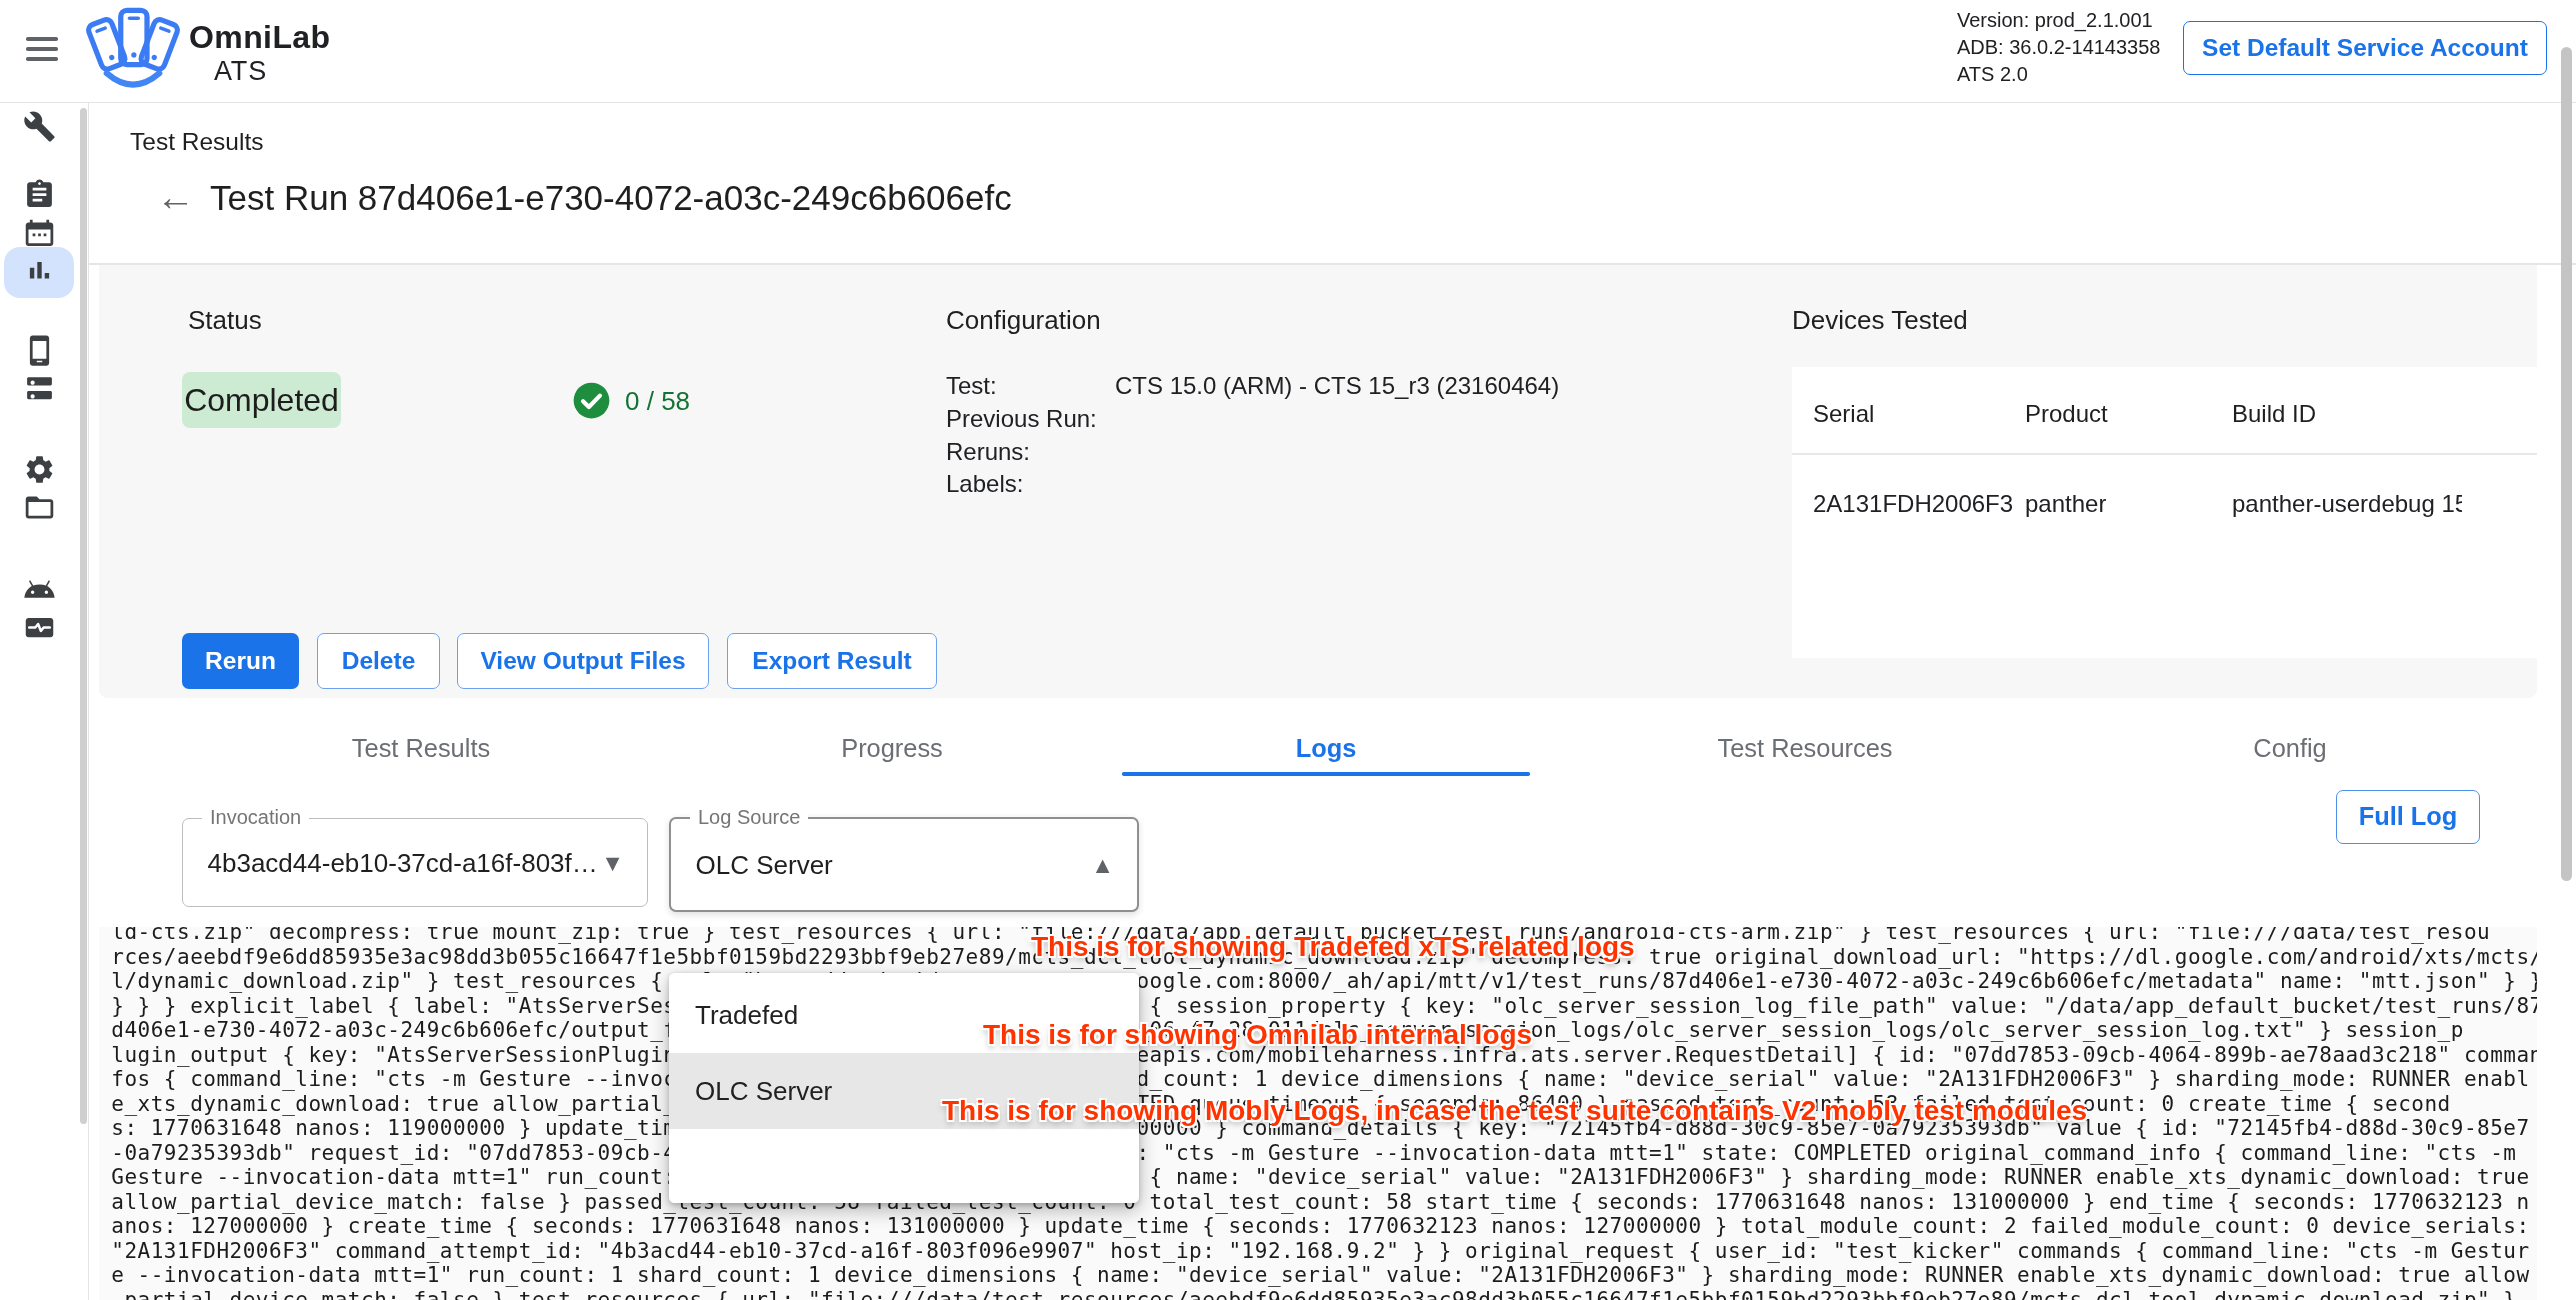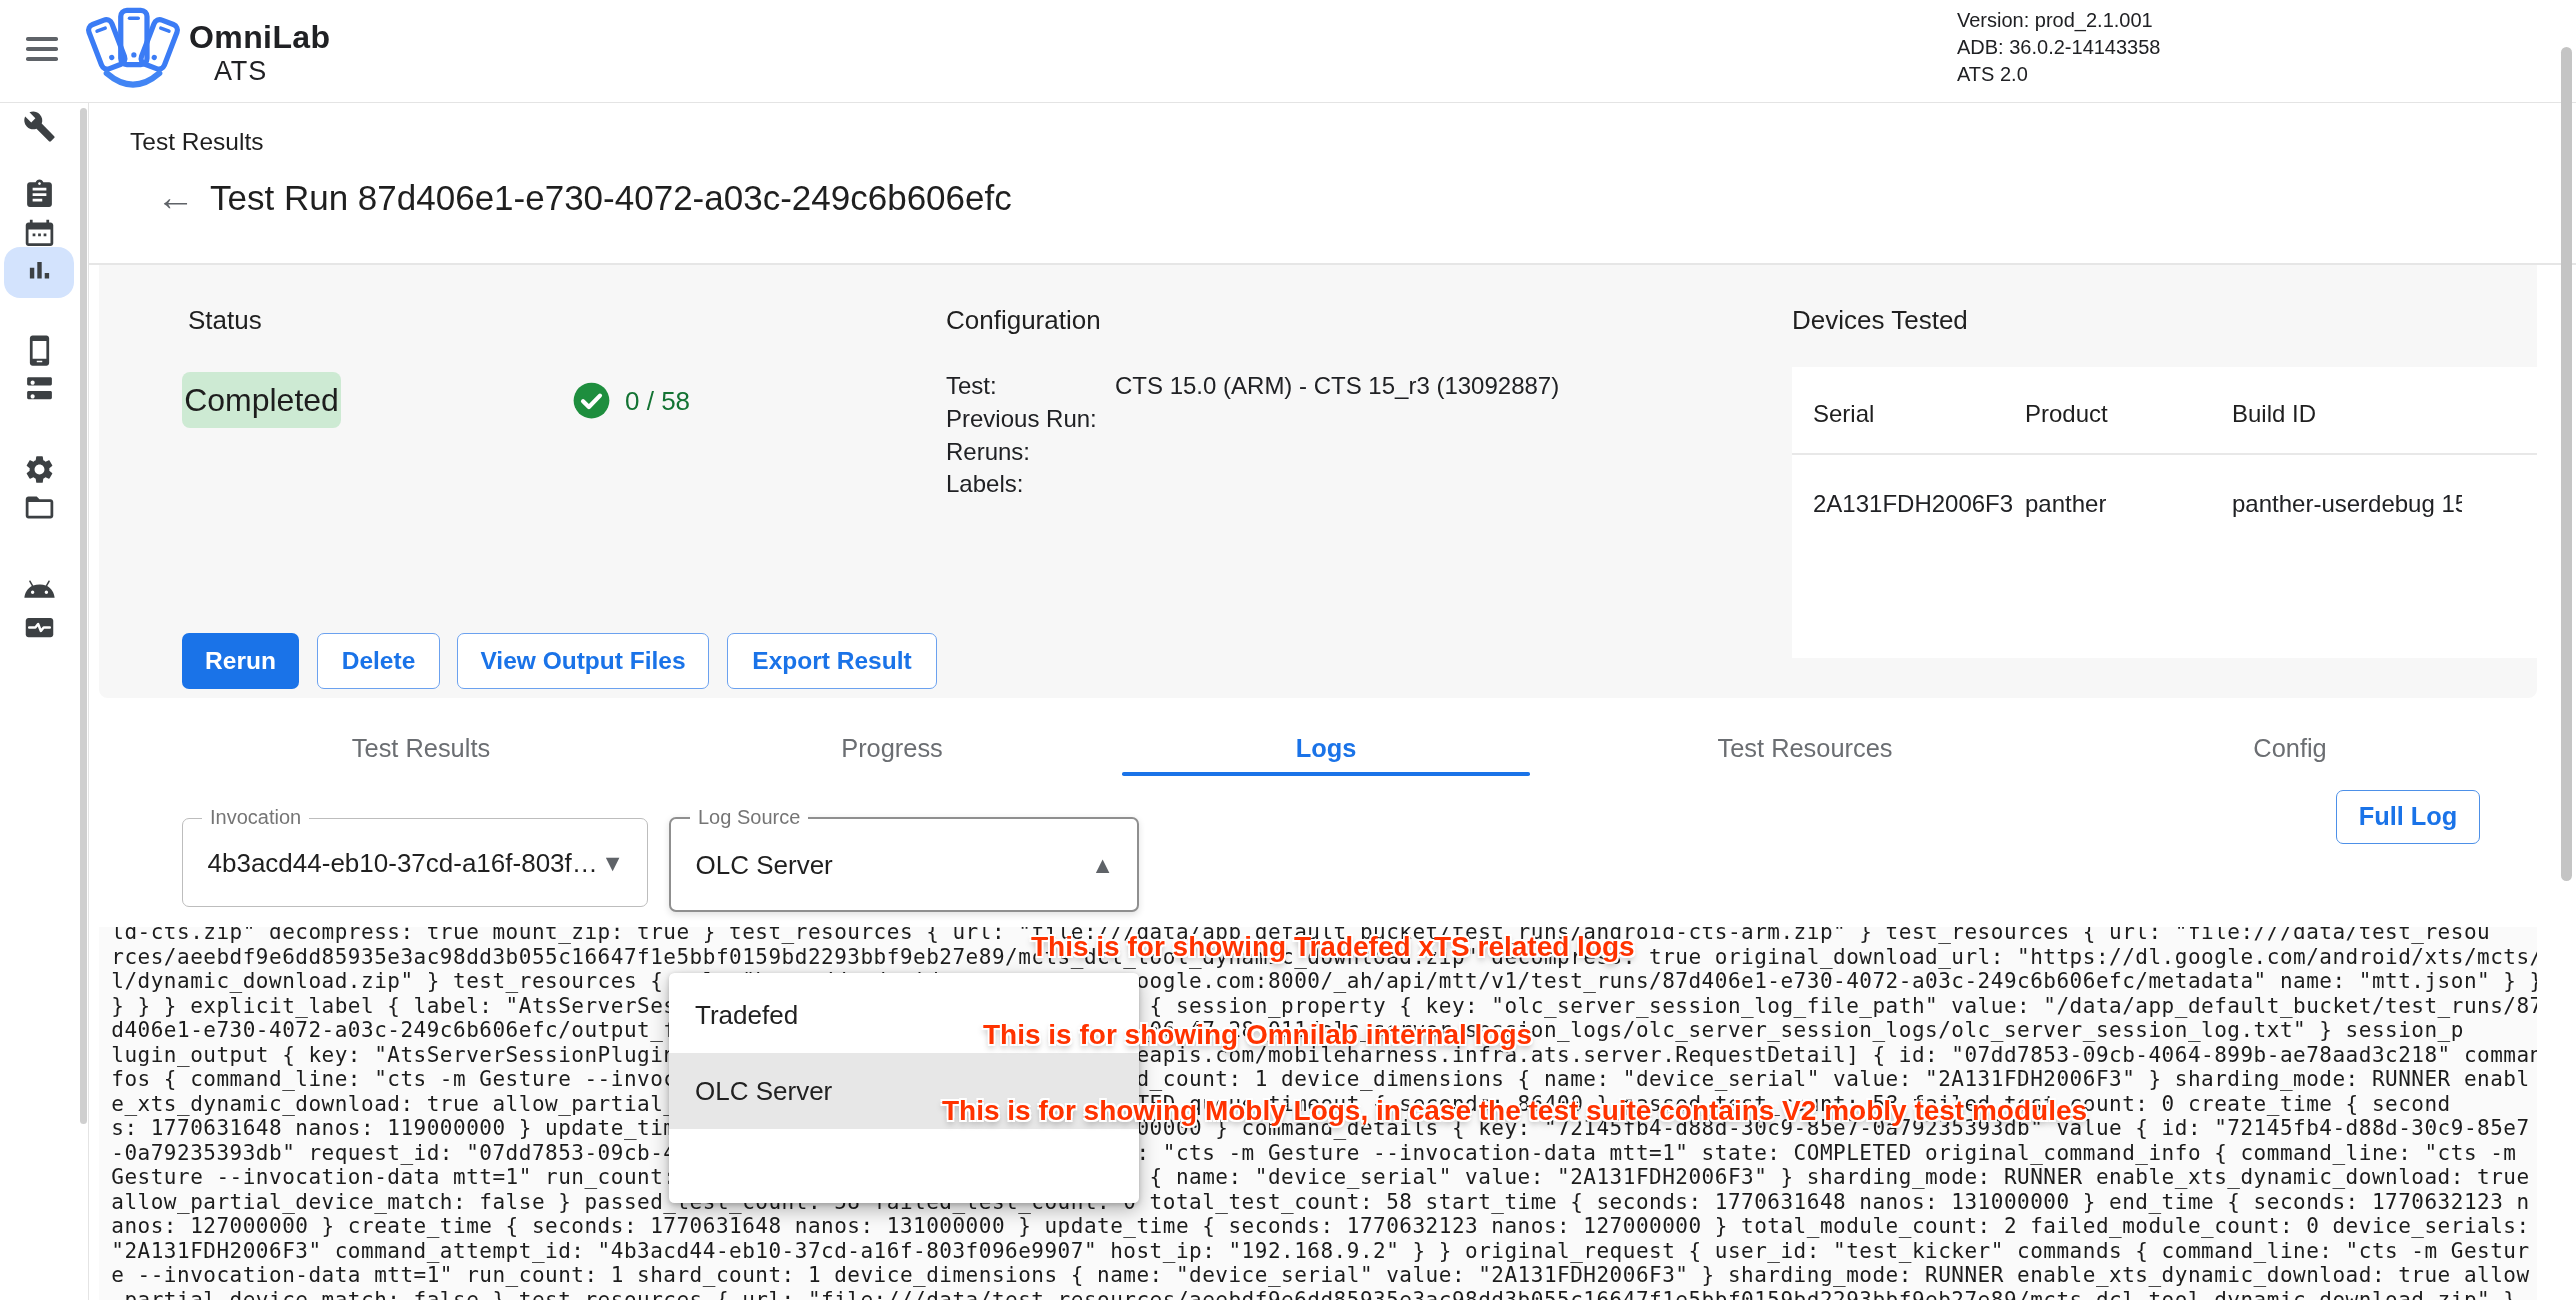--- a/index.html
+++ b/index.html
@@ -127,20 +127,21 @@
       <path d="M26 78 Q56 104 86 78" stroke="#4285f4" stroke-width="7"></path>
     </g>
   </svg>
   <div id="logo-title">OmniLab</div>
   <div id="logo-sub">ATS</div>
   <div id="version">
     <div>Version: prod_2.1.001</div>
     <div>ADB: 36.0.2-14143358</div>
     <div>ATS 2.0</div>
   </div>
+  <div id="btn-default-acct">Set Default Service Account</div>
 </div>
 
 <div id="sidebar">
   <div id="side-active-pill"></div>
 
   <div class="side-item" style="top:7px">
     <span><svg viewBox="0 0 24 24">
           <path d="M22.7 19l-9.1-9.1c.9-2.3.4-5-1.5-6.9-2-2-5-2.4-7.4-1.3L9 6 6 9 1.6 4.7C.4 7.1.9 10.1 2.9 12.1c1.9 1.9 4.6 2.4 6.9 1.5l9.1 9.1c.4.4 1 .4 1.4 0l2.3-2.3c.5-.4.5-1.1.1-1.4z"></path>
         </svg></span>
   </div>
@@ -203,21 +204,21 @@
   <div class="sect-h" style="left:89px">Status</div>
   <div id="status-chip">Completed</div>
   <svg id="pass-icon" viewBox="0 0 24 24">
     <circle cx="12" cy="12" r="11" fill="#1e8e3e"></circle>
     <polyline points="6.8,12.4 10.4,16 17.2,9" fill="none" stroke="#fff" stroke-width="2.6" stroke-linecap="round" stroke-linejoin="round"></polyline>
   </svg>
   <div id="pass-count">0 / 58</div>
 
   <div class="sect-h" style="left:847px">Configuration</div>
   <div class="cfg-label" style="top:107px">Test:</div>
-  <div class="cfg-value" style="top:107px">CTS 15.0 (ARM) - CTS 15_r3 (13092887)</div>
+  <div class="cfg-value" style="top:107px">CTS 15.0 (ARM) - CTS 15_r3 (23160464)</div>
   <div class="cfg-label" style="top:140px">Previous Run:</div>
   <div class="cfg-value" style="top:140px"></div>
   <div class="cfg-label" style="top:173px">Reruns:</div>
   <div class="cfg-value" style="top:173px"></div>
   <div class="cfg-label" style="top:205px">Labels:</div>
   <div class="cfg-value" style="top:205px"></div>
 
   <div class="sect-h" style="left:1693px">Devices Tested</div>
   <div id="devices-table">
     <div class="th" style="left:21px">Serial</div>

